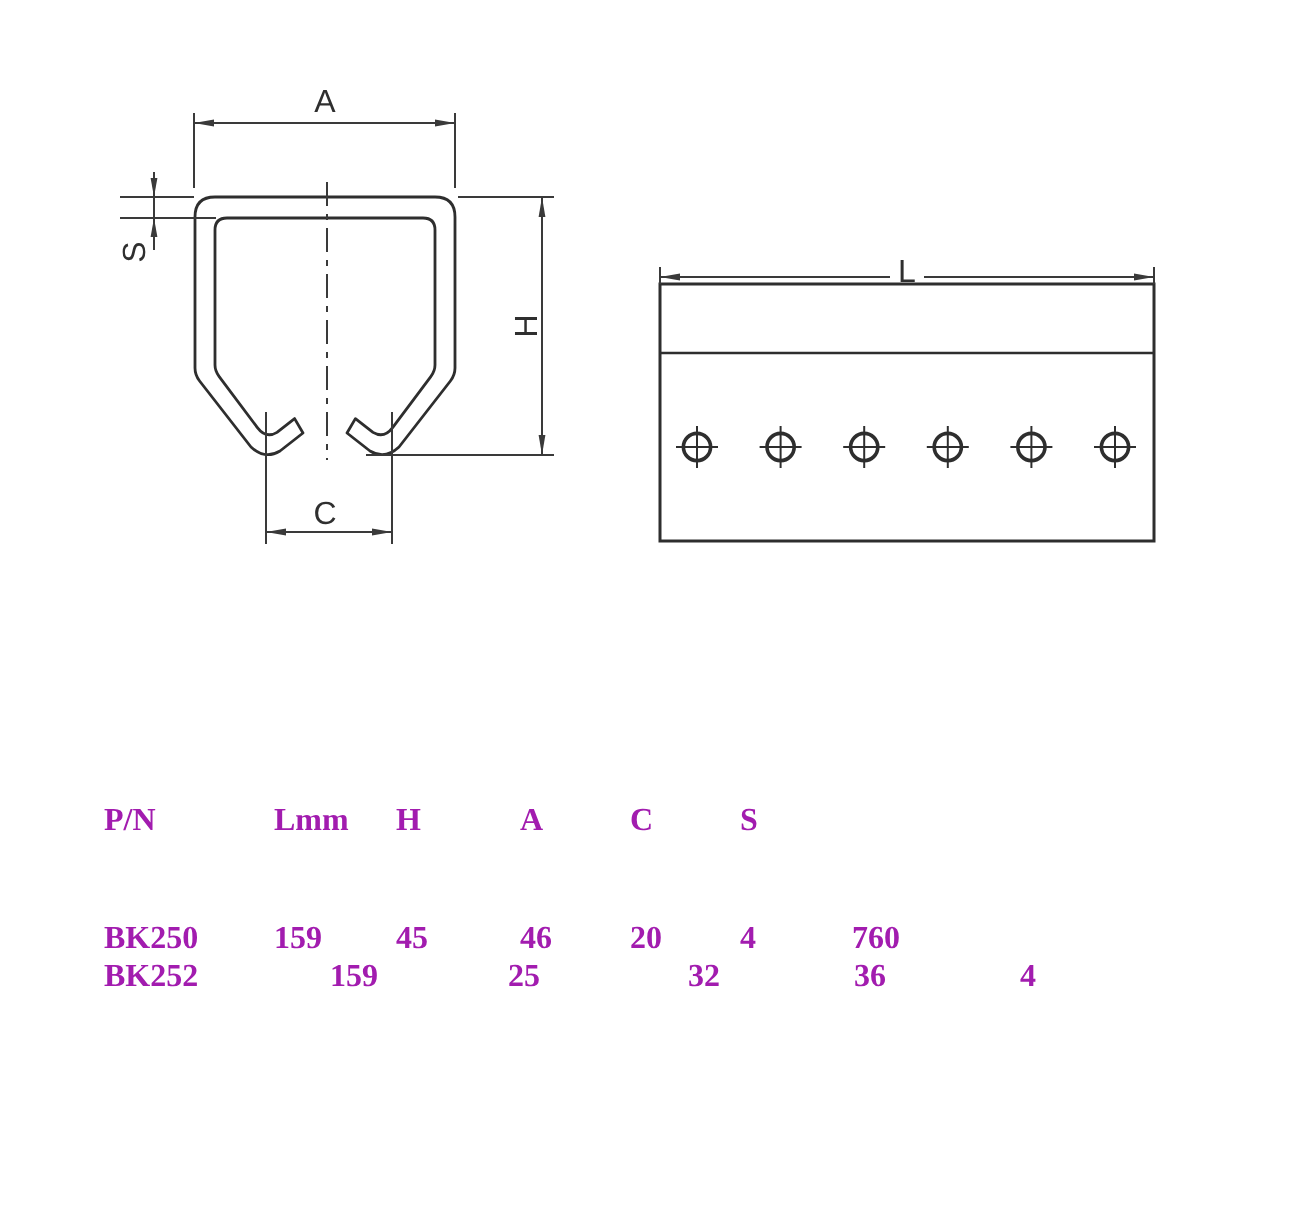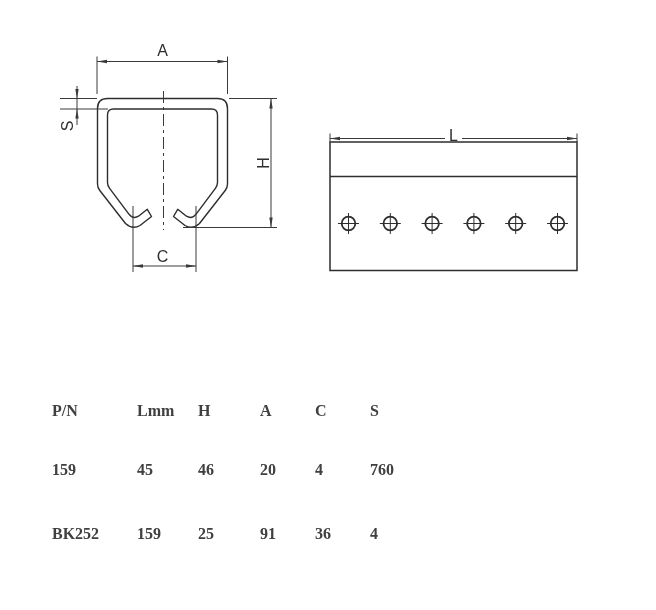--- a/index.html
+++ b/index.html
@@ -14,33 +14,33 @@
   .dim-text{
     font-family:"Liberation Sans",sans-serif;
     font-size:16px;
     fill:#2f2f2f;
   }
   .spec-table{
     position:absolute;left:0;top:0;width:656px;height:610px;
     font-family:"Liberation Serif",serif;
     font-weight:bold;
     font-size:16px;
-    color:#404040;
+    color:#a21caf;
   }
   .trow{
     position:absolute;
     left:52px;
     width:560px;
     display:grid;
     grid-template-columns:85px 61px 62px 55px 55px 56px 1fr;
     line-height:19px;
   }
   .trow.header{top:401px;}
   .trow.r1{top:460px;}
-  .trow.r2{top:524px;}
+  .trow.r2{top:479px;gap:28px;}
   .tcell{white-space:nowrap;}
 </style>
 </head>
 <body>
 
 <div class="canvas">
 
   <svg class="drawing" width="656" height="610" viewBox="0 0 656 610">
 
     <g stroke="#3a3a3a" stroke-width="1" fill="none">
@@ -167,30 +167,31 @@
   <div class="spec-table">
     <div class="trow header">
       <span class="tcell">P/N</span>
       <span class="tcell">Lmm</span>
       <span class="tcell">H</span>
       <span class="tcell">A</span>
       <span class="tcell">C</span>
       <span class="tcell">S</span>
     </div>
     <div class="trow r1">
+      <span class="tcell">BK250</span>
       <span class="tcell">159</span>
       <span class="tcell">45</span>
       <span class="tcell">46</span>
       <span class="tcell">20</span>
       <span class="tcell">4</span>
       <span class="tcell">760</span>
     </div>
     <div class="trow r2">
       <span class="tcell">BK252</span>
       <span class="tcell">159</span>
       <span class="tcell">25</span>
-      <span class="tcell">91</span>
+      <span class="tcell">32</span>
       <span class="tcell">36</span>
       <span class="tcell">4</span>
     </div>
   </div>
 
 </div>
 
 </body></html>

